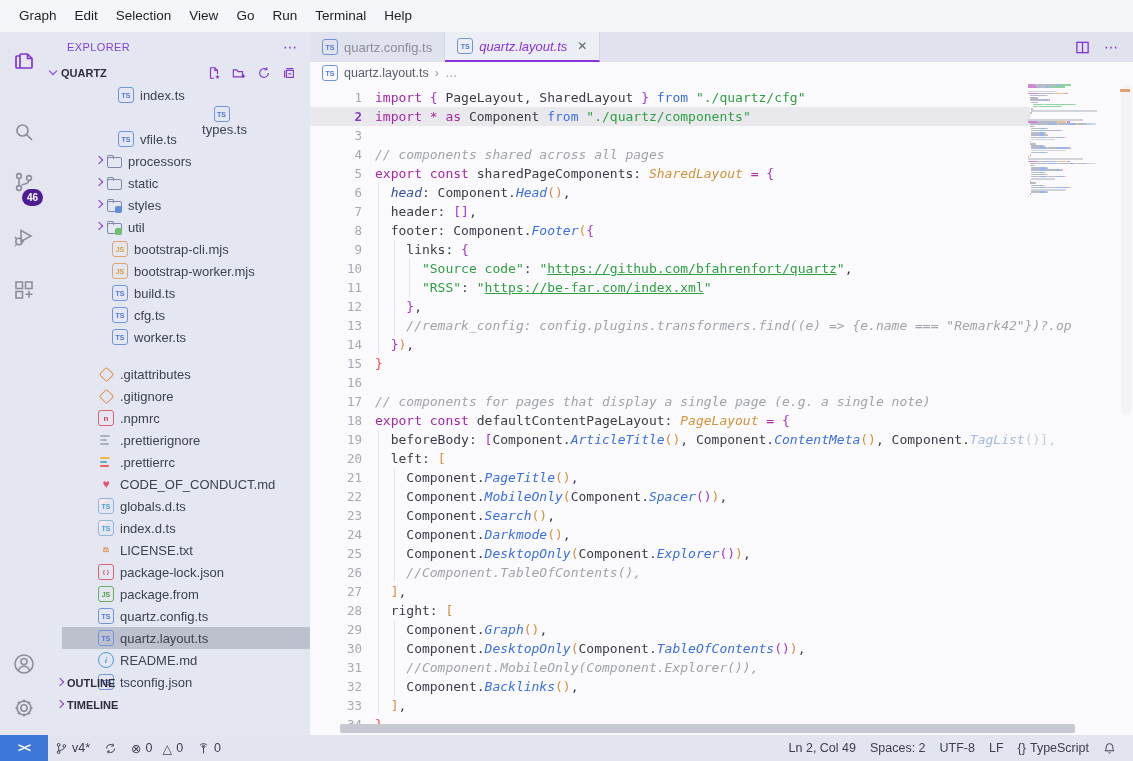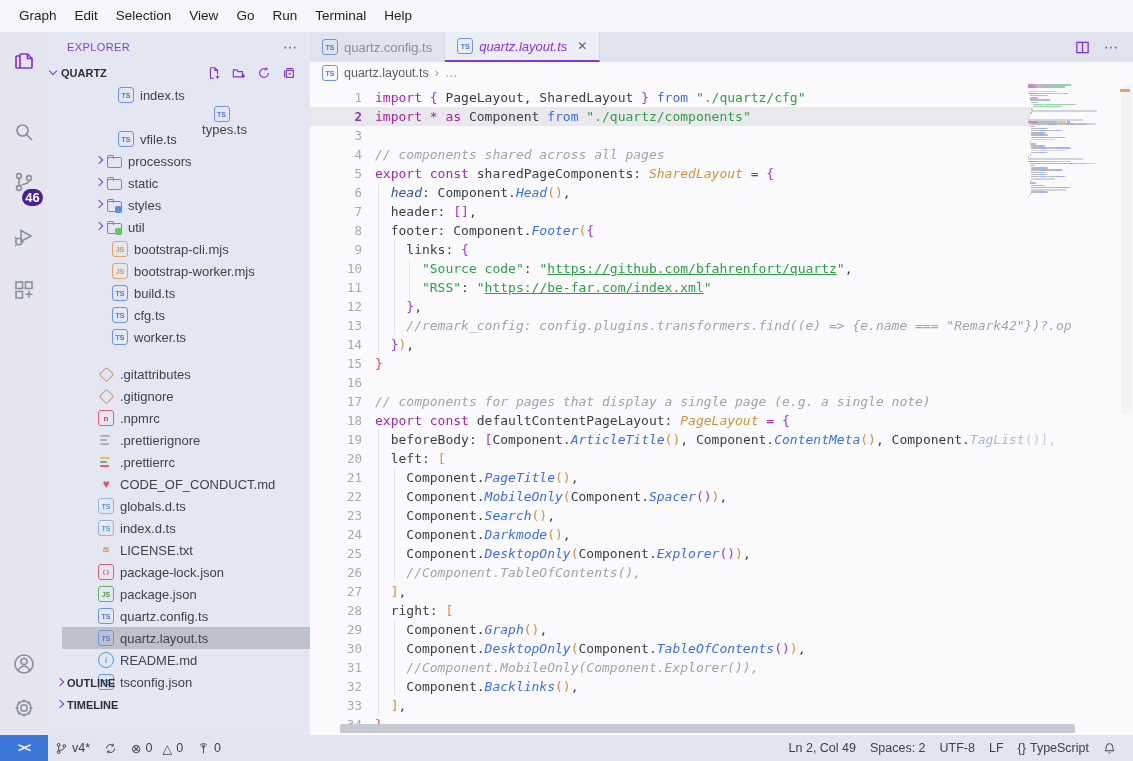--- a/index.html
+++ b/index.html
@@ -8,21 +8,21 @@
   
   #menubar{position:absolute;left:0;top:0;width:1133px;height:32px;background:#F5F6FA;
            display:flex;align-items:center;padding-left:10px;box-sizing:border-box;font-size:13.5px;color:#1e1f26;}
   .menu-item{padding:0 9px;line-height:32px;cursor:default;}
   
   #activitybar{position:absolute;left:0;top:32px;width:47px;height:703px;background:#E4E5EE;}
   .act-icon{position:absolute;left:0;width:47px;height:40px;display:flex;align-items:center;justify-content:center;color:#8C8E9C;}
   .act-icon.active{color:#8137CE;}
   .act-icon svg{width:24px;height:24px;}
   .badge{position:absolute;right:4px;bottom:-4px;min-width:17px;height:17px;border-radius:9px;background:#4c1d95;
-         color:#fff;font-size:13px;font-weight:bold;display:flex;align-items:center;justify-content:center;padding:0 2px;}
+         color:#fff;font-size:10px;font-weight:bold;display:flex;align-items:center;justify-content:center;padding:0 2px;}
   
   #sidebar{position:absolute;left:47px;top:32px;width:263px;height:703px;background:#E4E6F1;overflow:hidden;}
   #explorer-header{position:absolute;left:0;top:0;width:100%;height:30px;display:flex;align-items:center;
                    font-size:11px;letter-spacing:.4px;color:#7E42D6;padding:0 12px 0 20px;box-sizing:border-box;}
   #explorer-header .dots{margin-left:auto;color:#8137CE;font-size:14px;letter-spacing:1px;}
   #quartz-header{position:absolute;left:0;top:30px;width:100%;height:22px;display:flex;align-items:center;
                  font-size:11px;font-weight:bold;color:#2C2E3E;}
   #quartz-header .hdr-icons{margin-left:auto;margin-right:14px;display:flex;gap:11px;color:#8137CE;}
   #quartz-header .hdr-icons svg{width:14px;height:14px;}
   #tree{position:absolute;left:15px;top:52px;width:100%;}
@@ -305,21 +305,21 @@
         <div class="trow" style="padding-left: 36px;">
           <span class="fi lic">⚖</span>
           <span class="lbl">LICENSE.txt</span>
         </div>
         <div class="trow" style="padding-left: 36px;">
           <span class="fi pkl">{ }</span>
           <span class="lbl">package-lock.json</span>
         </div>
         <div class="trow" style="padding-left: 36px;">
           <span class="fi pkg">JS</span>
-          <span class="lbl">package.json</span>
+          <span class="lbl">package.from</span>
         </div>
         <div class="trow" style="padding-left: 36px;">
           <span class="fi ts">TS</span>
           <span class="lbl">quartz.config.ts</span>
         </div>
         <div class="trow selected" style="padding-left: 36px;">
           <span class="fi ts">TS</span>
           <span class="lbl">quartz.layout.ts</span>
         </div>
         <div class="trow" style="padding-left: 36px;">

